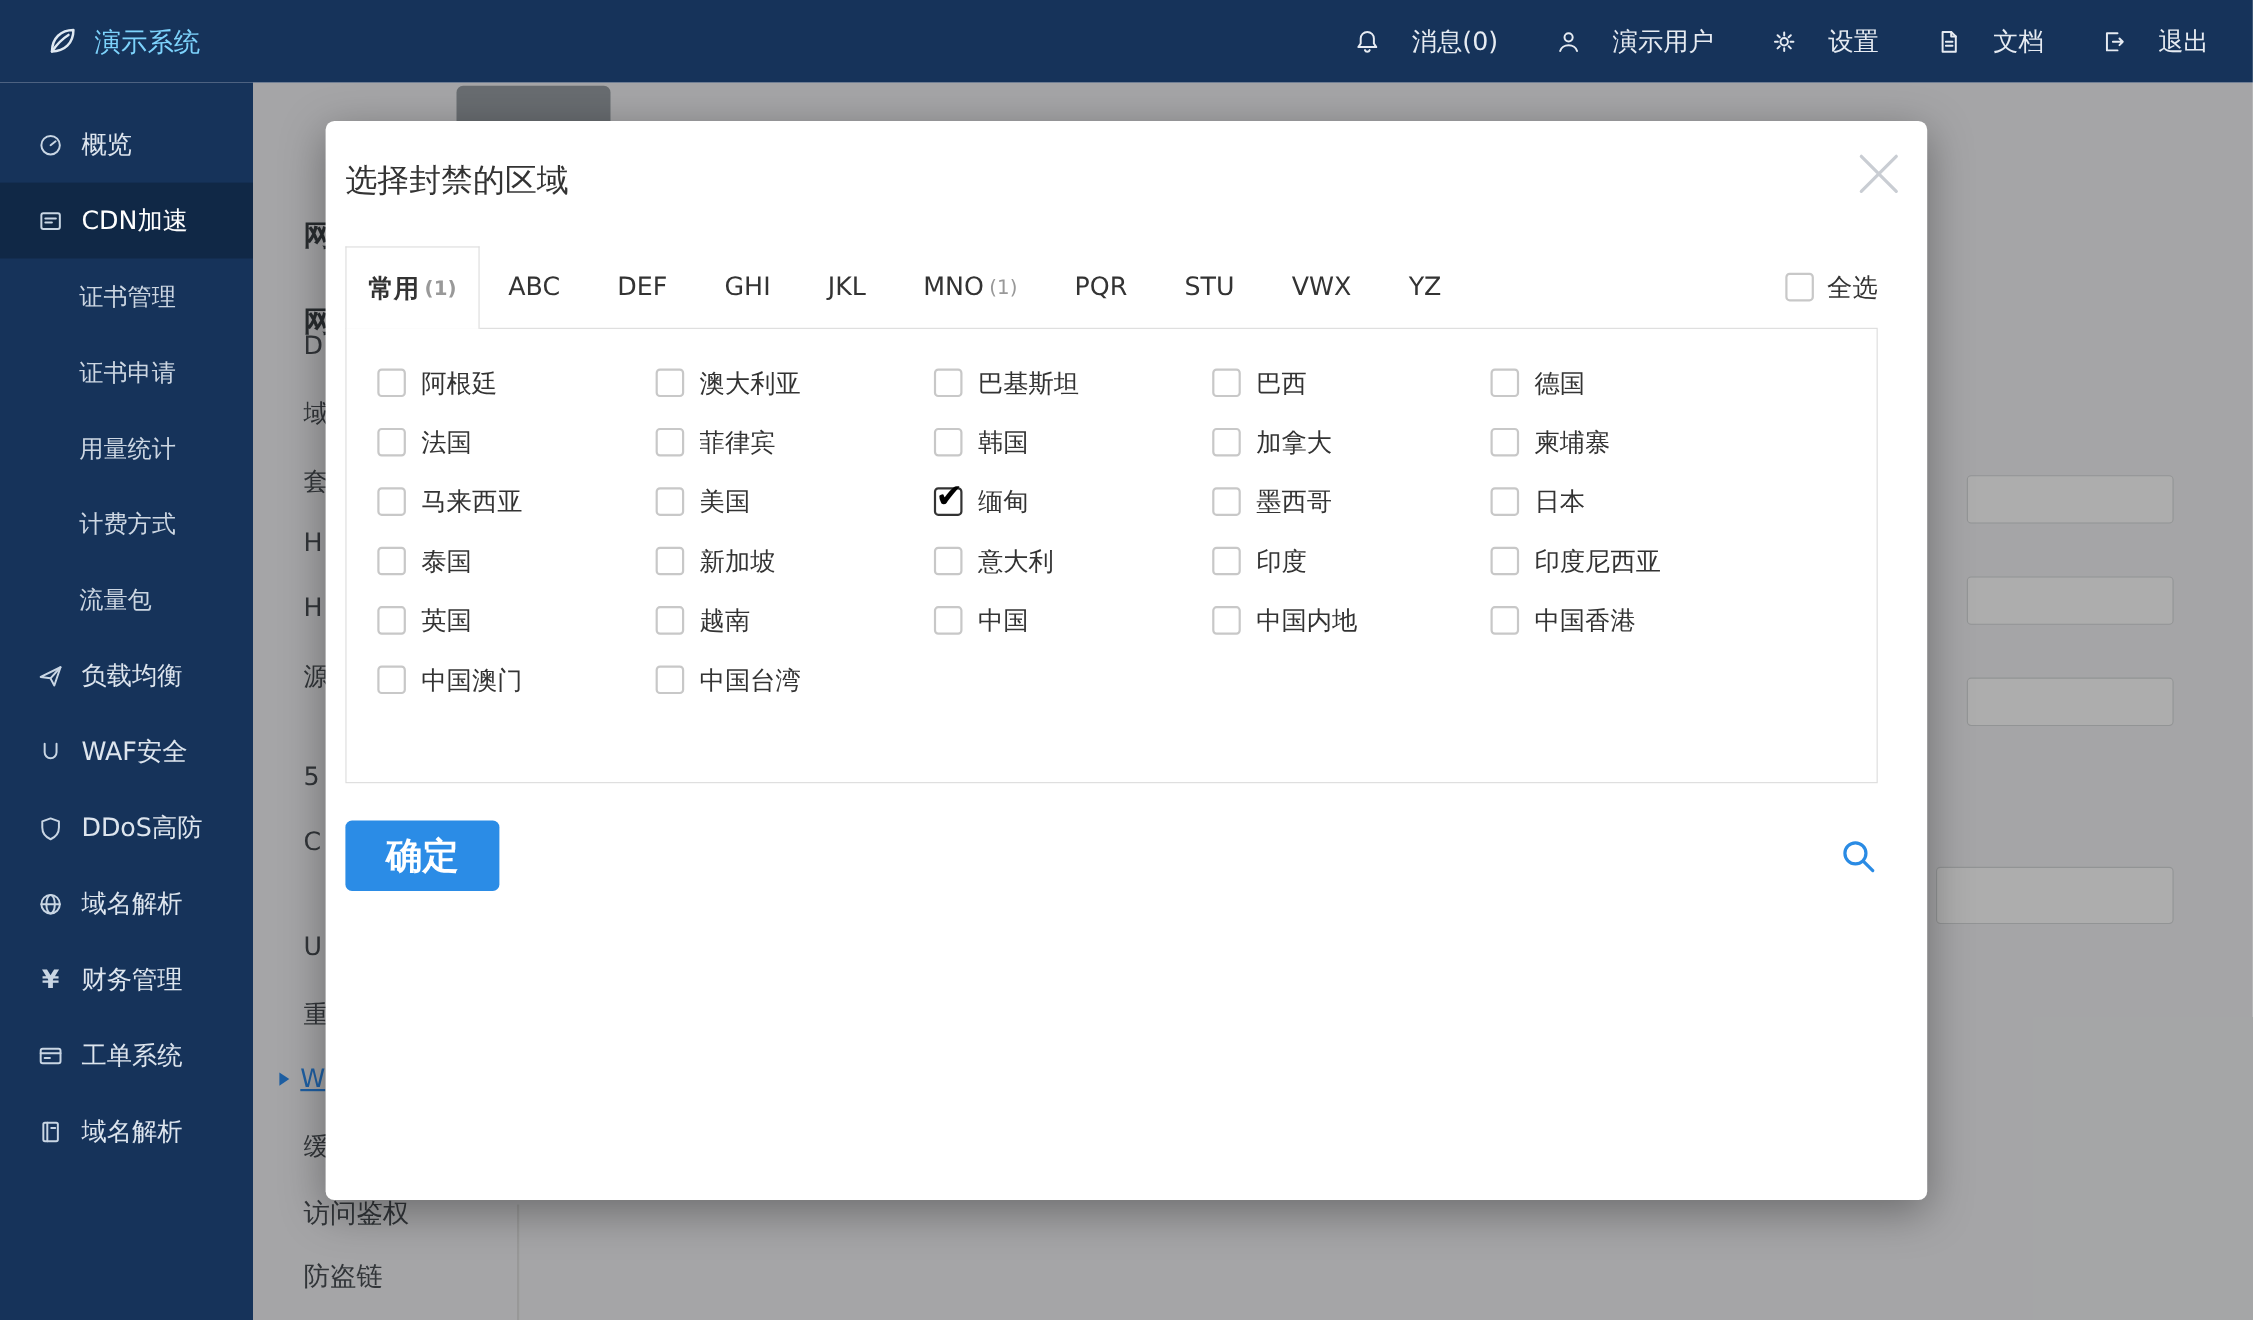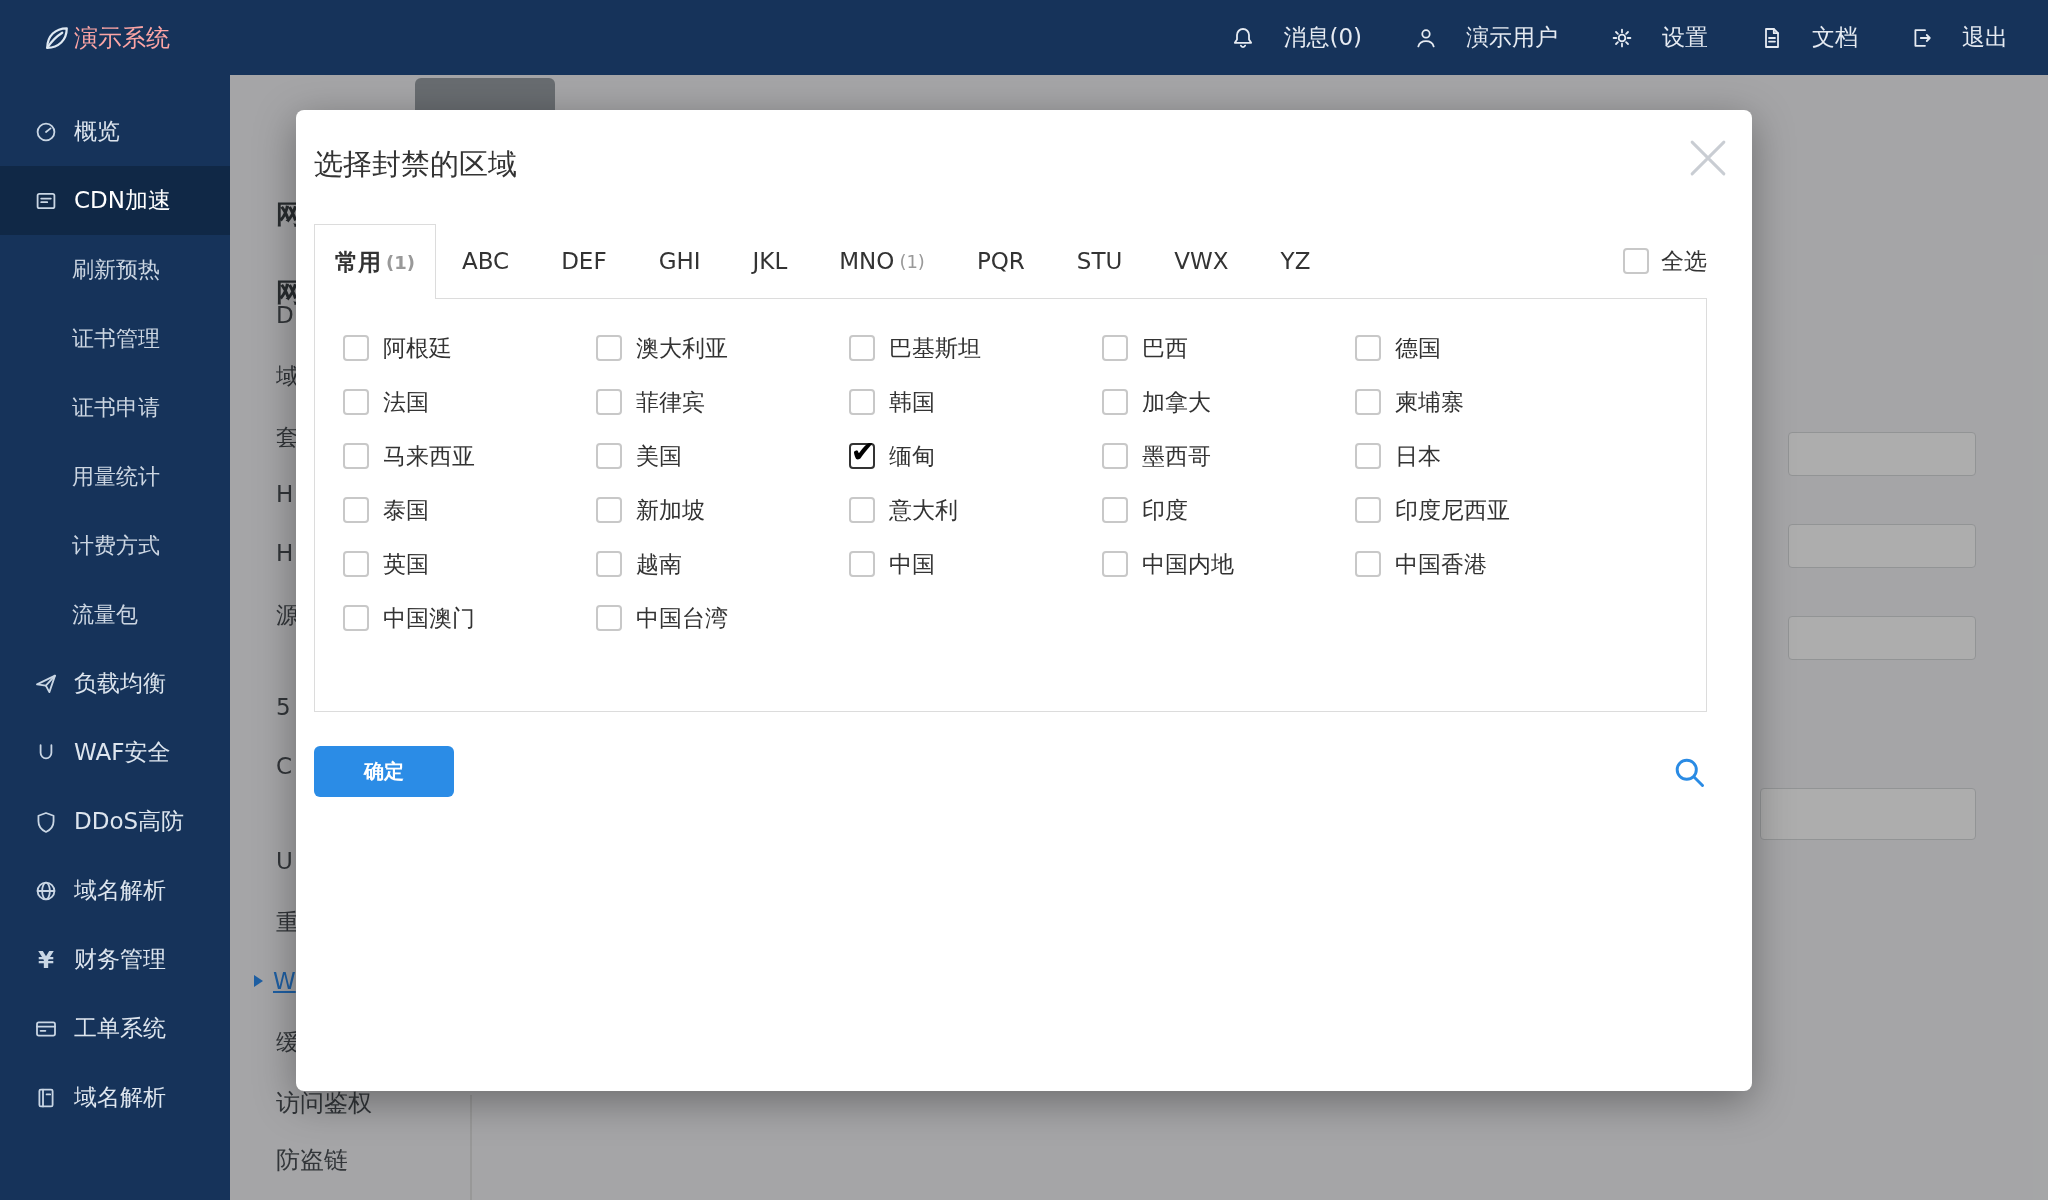--- a/index.html
+++ b/index.html
@@ -1,21 +1,21 @@
 <!DOCTYPE html>
 <html><head>
 <meta charset="utf-8">
 <style>
   *{margin:0;padding:0;box-sizing:border-box}
   html,body{width:2048px;height:1200px}
   body{position:relative;overflow:hidden;background:#f3f4f6;font-family:"DejaVu Sans","Liberation Sans",sans-serif}
 
   
   .topbar{position:absolute;top:0;left:0;width:2048px;height:75px;background:#16335a;display:flex;align-items:center;justify-content:space-between;padding:0 40px 0 42px;z-index:30}
-  .brand{display:flex;align-items:center;gap:2px;color:#fca5a5;font-size:24px;cursor:pointer}
+  .brand{display:flex;gap:14px;color:#7dd3fc;font-size:24px;cursor:pointer}
   .brand .icon{width:30px;height:30px;color:#dfe9f2}
   .tb-menu{display:flex;align-items:center;gap:52px}
   .tb-item{display:flex;align-items:center;gap:28px;color:#e6ebf2;font-size:23px;cursor:pointer}
   .icon{display:inline-flex;align-items:center;justify-content:center;width:24px;height:24px}
   .icon svg{width:100%;height:100%}
   .yen{font-size:23px;line-height:24px;font-weight:bold}
 
   
   .sidebar{position:absolute;top:75px;left:0;width:230px;height:1125px;background:#16335a;z-index:20}
   .sb-menu{padding-top:22px}
@@ -53,21 +53,21 @@
   .select-all{margin-left:auto;align-self:center;display:flex;align-items:center;gap:12px;font-size:23px;color:#333;cursor:pointer}
 
   .box{border:1px solid #dcdcdc;height:414px;position:relative;z-index:0;background:#fff}
   .grid{display:grid;grid-template-columns:repeat(5,253px);grid-auto-rows:54px;padding:22px 0 0 28px;align-items:center}
   .region{display:flex;align-items:center;gap:14px;font-size:23px;color:#333;cursor:pointer;white-space:nowrap}
   .cb{width:26px;height:26px;border:2px solid #c8c8c8;border-radius:4px;background:#fff;flex:0 0 26px;display:flex;align-items:center;justify-content:center;cursor:pointer}
   .cb.checked{border-color:#333}
   .cb .mark{font-size:30px;line-height:1;color:#000;margin:-8px 0 0 2px;font-weight:bold}
 
   .m-footer{display:flex;align-items:center;justify-content:space-between;margin-top:34px}
-  .confirm{width:140px;height:51px;background:#2b8ce6;border:none;border-radius:6px;color:#fff;font-size:20px;font-weight:bold;cursor:pointer;font-family:Liberation Serif, serif}
+  .confirm{width:140px;height:64px;background:#2b8ce6;border:none;border-radius:6px;color:#fff;font-size:33px;font-weight:bold;cursor:pointer;font-family:Liberation Serif, serif}
   .search{width:36px;height:36px;display:inline-flex;cursor:pointer}
   .search svg{width:100%;height:100%}
 </style>
 </head>
 <body>
 
 <div class="topbar">
   <div class="brand">
     <span class="icon">
       <svg viewBox="0 0 20 20" fill="none" stroke="currentColor" stroke-width="1.5" stroke-linecap="round" stroke-linejoin="round">
@@ -138,23 +138,20 @@
         <span>概览</span>
       </div>
       <div class="sb-item active">
         <span class="icon">
           <svg viewBox="0 0 20 20" fill="none" stroke="currentColor" stroke-width="1.5" stroke-linecap="round" stroke-linejoin="round">
             <rect x="3" y="4" width="14" height="12" rx="1.5"></rect>
             <path d="M6 8h8M6 11h5"></path>
           </svg>
         </span>
         <span>CDN加速</span>
-      </div>
-      <div class="sb-item sub">
-        <span>刷新预热</span>
       </div>
       <div class="sb-item sub">
         <span>证书管理</span>
       </div>
       <div class="sb-item sub">
         <span>证书申请</span>
       </div>
       <div class="sb-item sub">
         <span>用量统计</span>
       </div>

